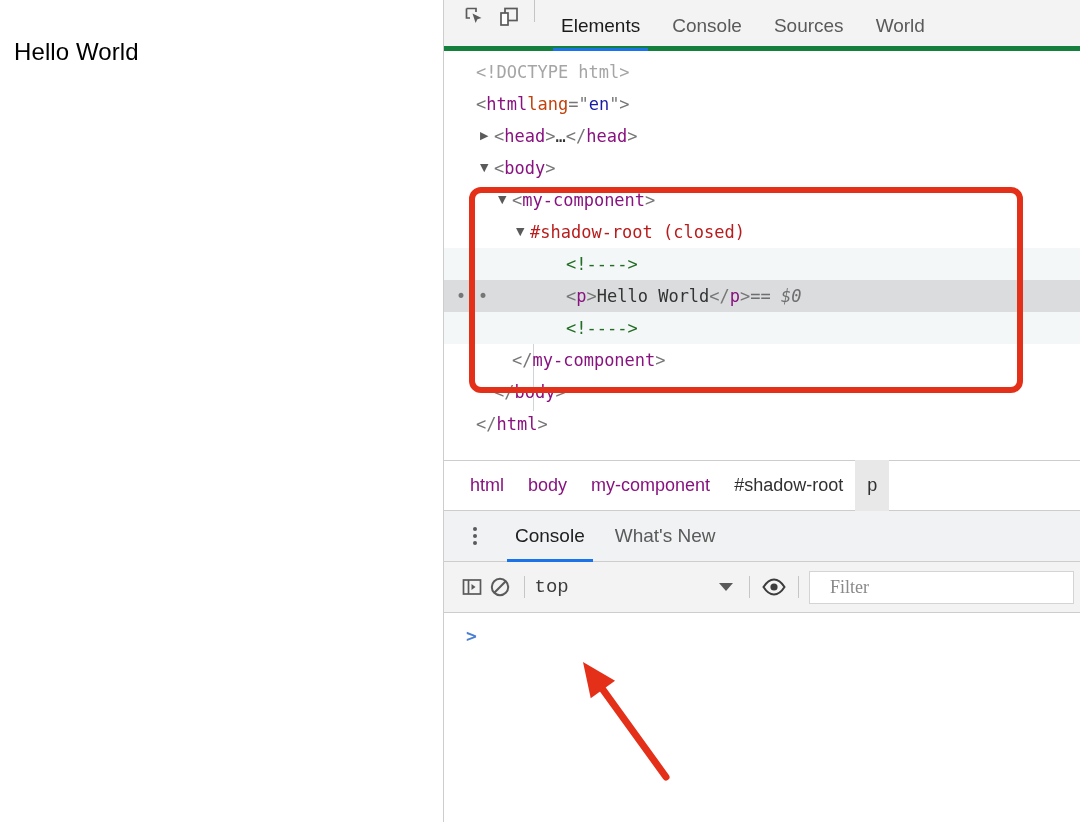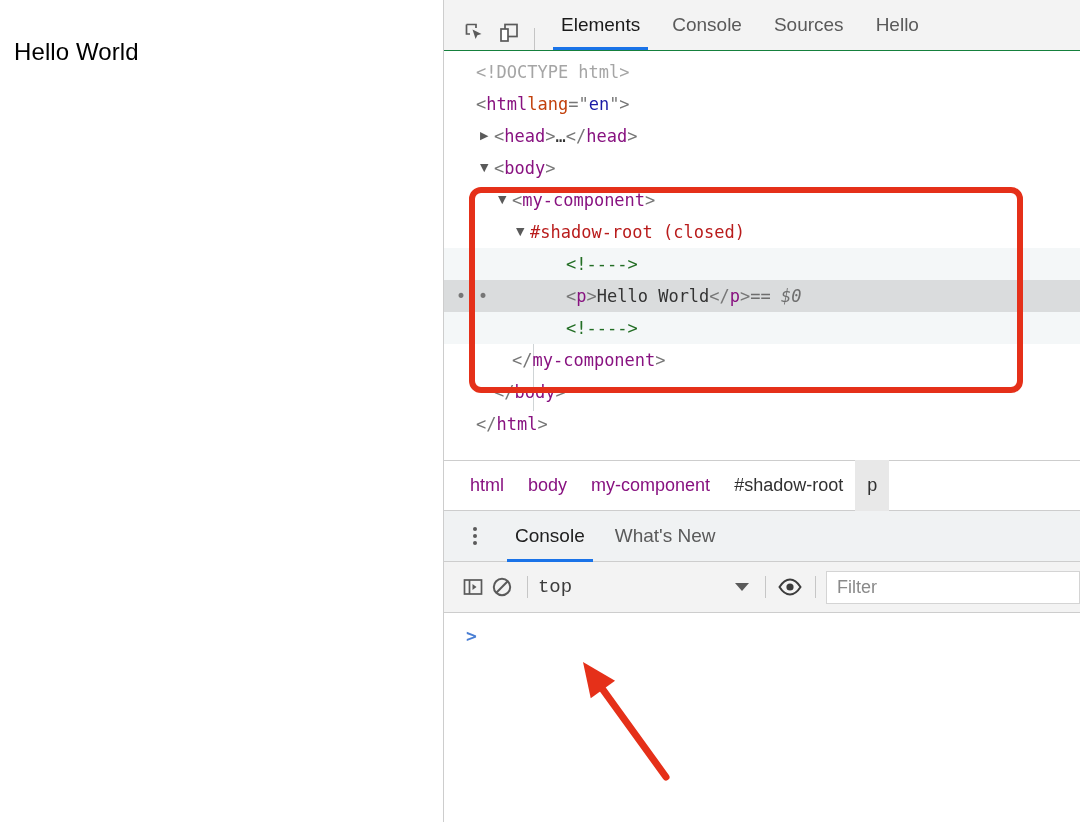--- a/index.html
+++ b/index.html
@@ -32,22 +32,22 @@
     width: 636px; height: 822px;
     background: #ffffff;
     display: flex; flex-direction: column;
     position: relative;
   }
 
   
   .tabstrip {
     height: 51px;
     background: #f3f3f3;
-    border-bottom: 1px solid #15803d;
-    display: flex; align-items: flex-end;
+    border-bottom: 5px solid #15803d;
+    display: flex; align-items: flex-start;
     flex: 0 0 auto;
     padding-left: 14px;
   }
   .tool-icon {
     width: 34px; height: 34px;
     display: flex; align-items: center; justify-content: center;
     cursor: pointer;
   }
   .tb-sep {
     width: 1px; height: 22px;
@@ -204,27 +204,27 @@
   .caret {
     width: 0; height: 0;
     border-left: 7px solid transparent;
     border-right: 7px solid transparent;
     border-top: 8px solid #5a5a5a;
     margin-right: 6px;
   }
   .filter-input {
     flex: 1;
     height: 33px;
-    margin-right: 0;
+    margin-right: 6px;
     border: 1px solid #d4d4d4;
     background: #ffffff;
-    font-family: Liberation Sans, sans-serif;
+    font-family: Liberation Serif, serif;
     font-size: 18px;
     color: #777777;
-    padding: 0 10px;
+    padding: 0 20px;
     outline: none;
   }
   .filter-input::placeholder { color: #8a8a8a; }
 
   
   .console-body {
     flex: 1 1 auto;
     background: #ffffff;
     overflow: hidden;
   }
@@ -286,21 +286,21 @@
       <div class="tab active">
         <span>Elements</span>
       </div>
       <div class="tab">
         <span>Console</span>
       </div>
       <div class="tab">
         <span>Sources</span>
       </div>
       <div class="tab">
-        <span>Hello</span>
+        <span>World</span>
       </div>
     </div>
 
     <div class="dom-tree" id="dom-tree">
       <div class="indent-guide"></div>
     <div class="node" style="padding-left: 18px;">
           <span class="twisty"></span>
           <span class="t-doctype">&lt;!DOCTYPE html&gt;</span>
         </div>
         <div class="node" style="padding-left: 18px;">

